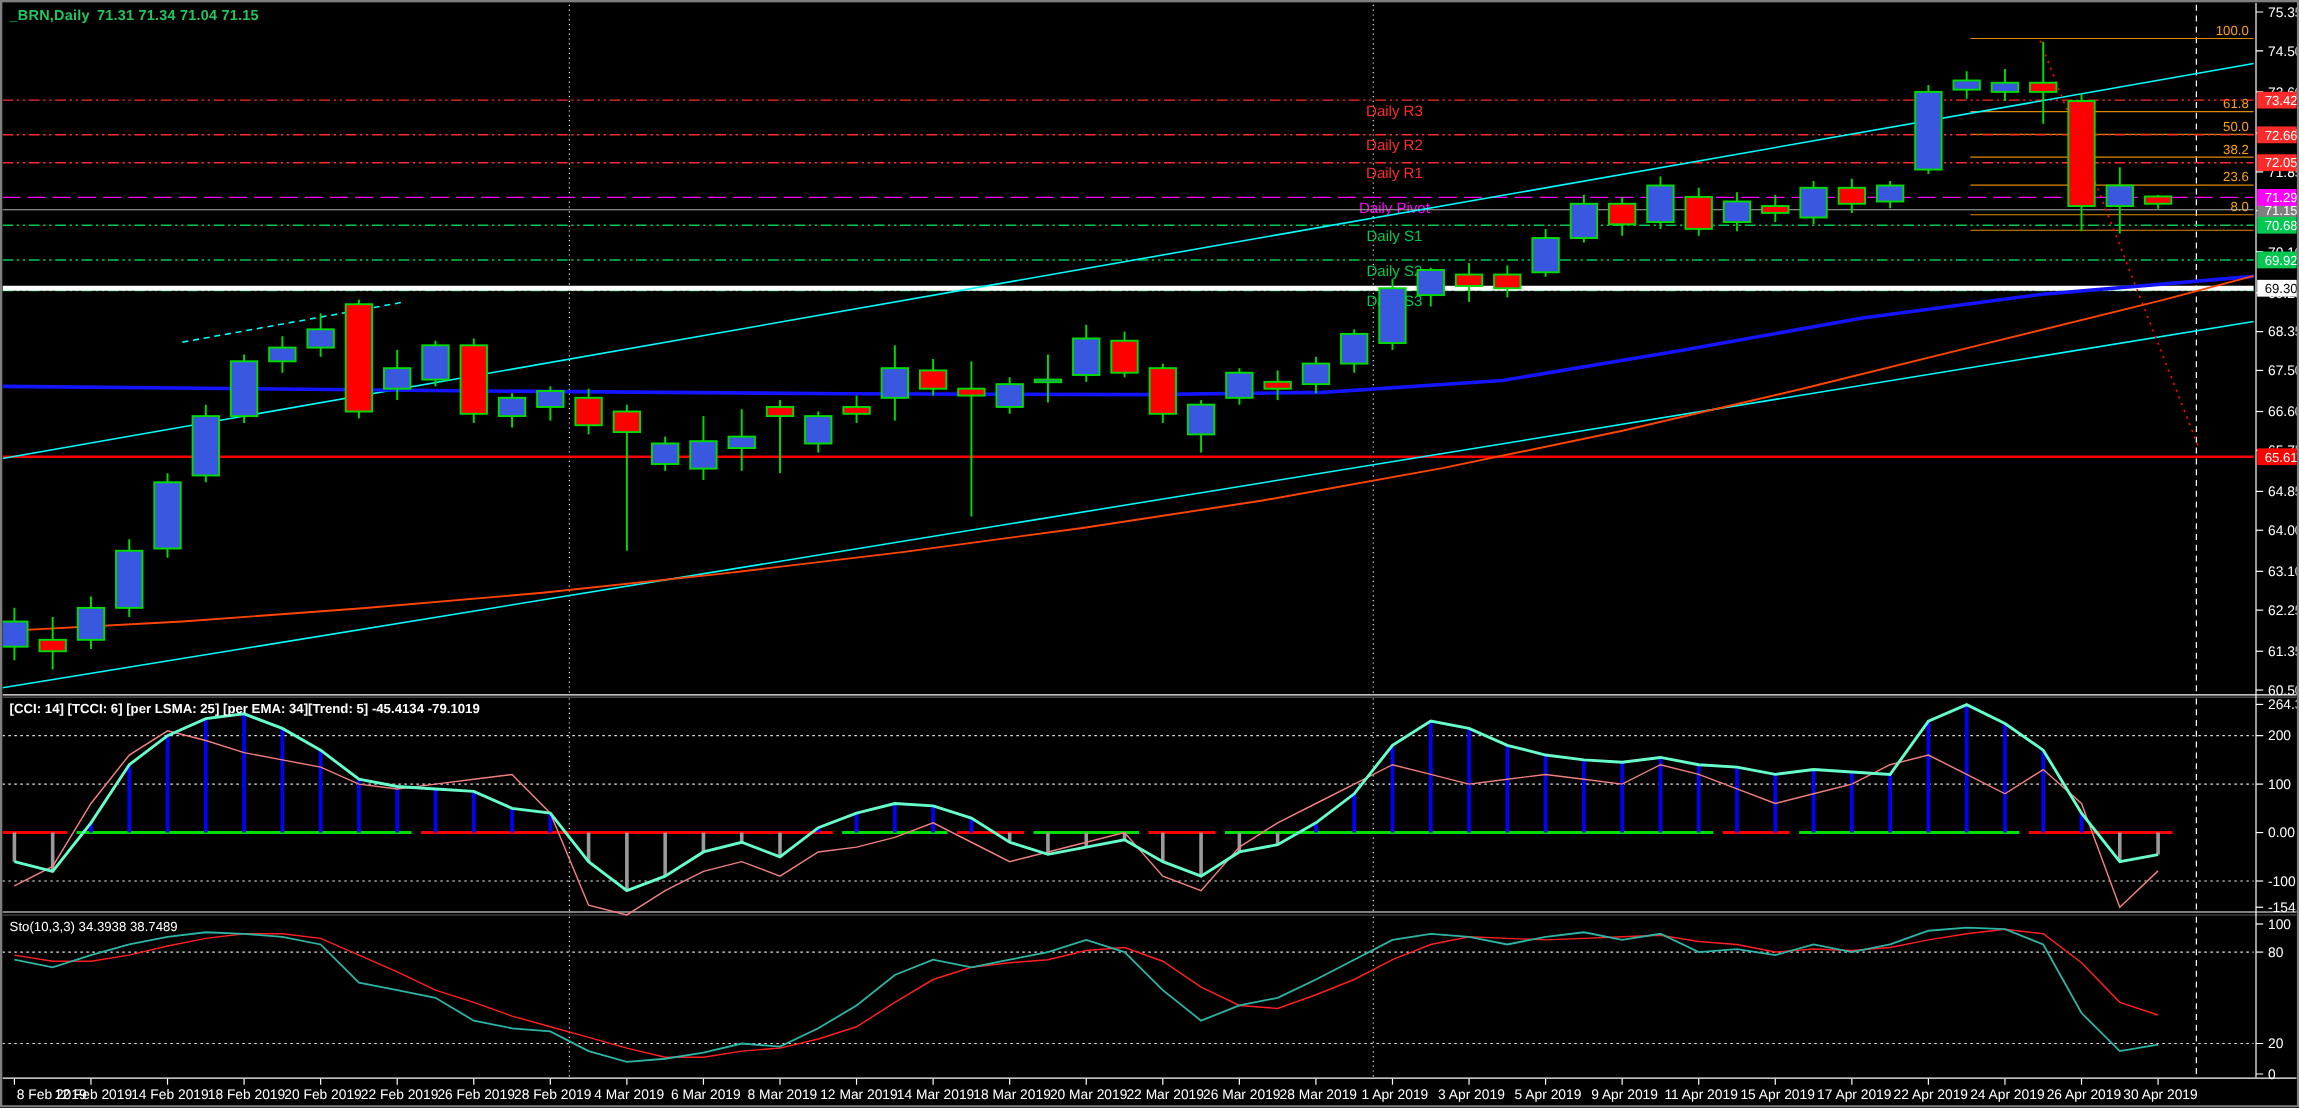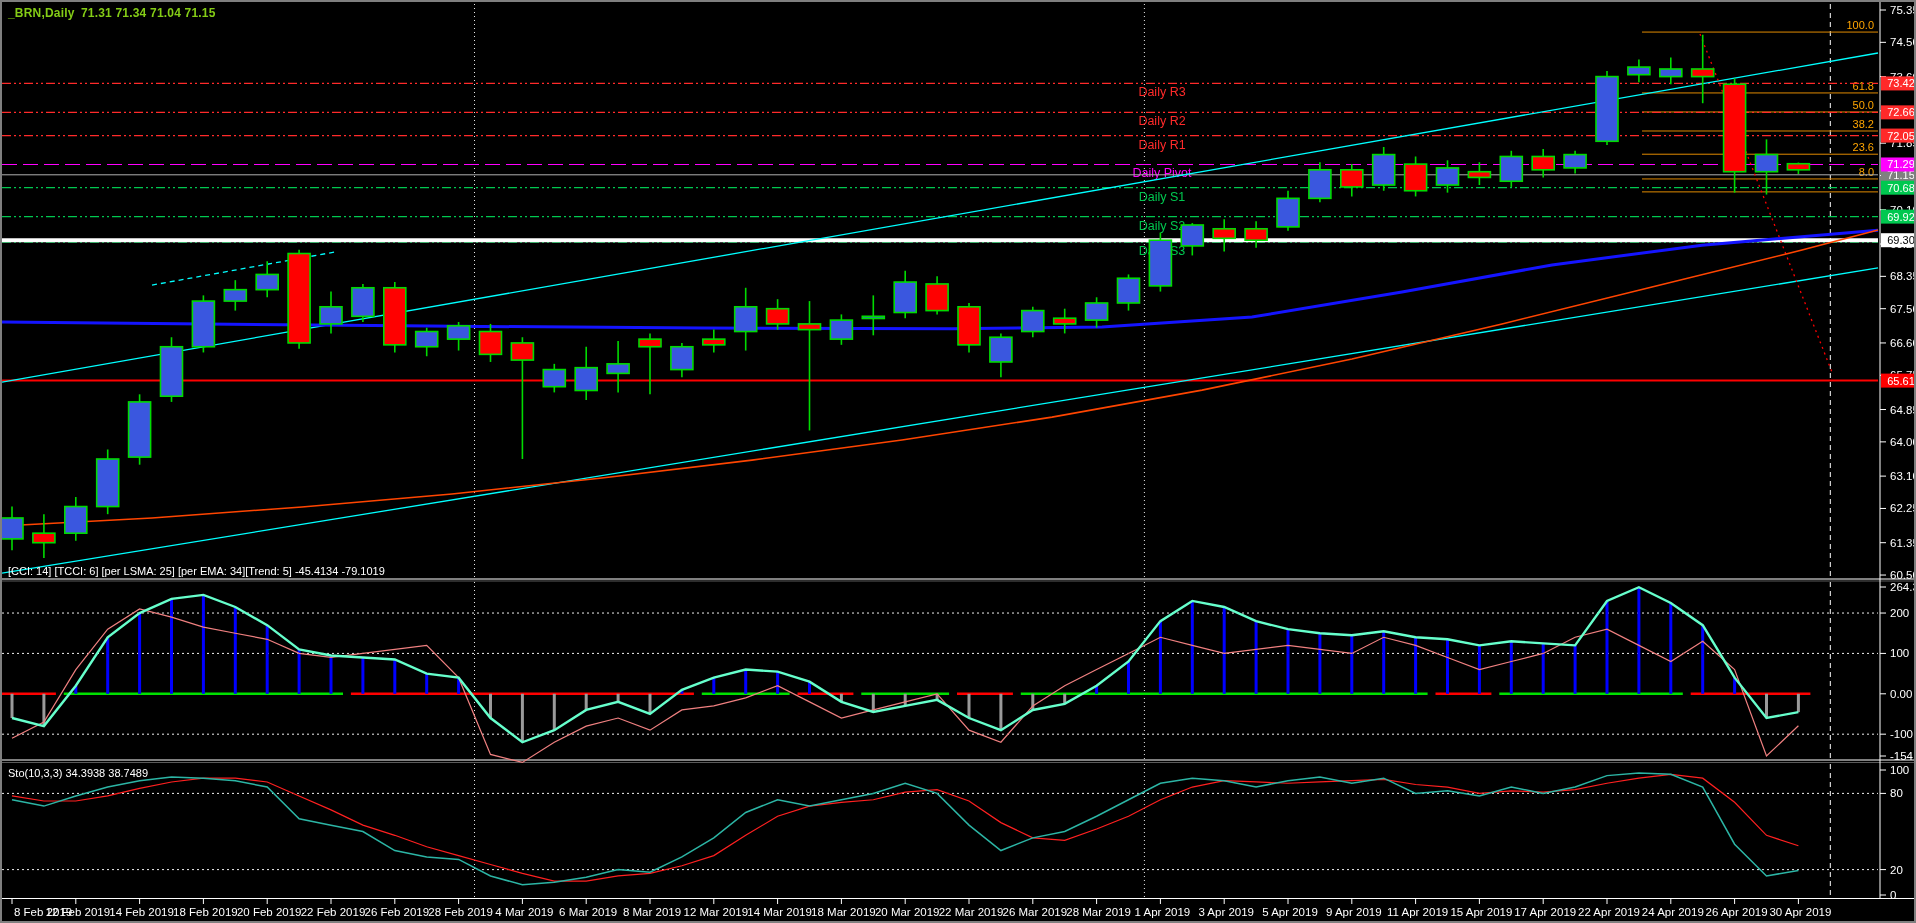--- a/index.html
+++ b/index.html
@@ -1,20 +1,20 @@
 <!DOCTYPE html>
 <html><head>
 <meta charset="utf-8">
 <style>
   html,body{margin:0;padding:0;background:#000;}
   .window{position:relative;width:1916px;height:923px;background:#000;border:2px solid #7f7f7f;box-sizing:border-box;overflow:hidden;font-family:"Liberation Sans",sans-serif;}
   svg{position:absolute;left:0;top:0;}
-  .title{position:absolute;left:6px;top:4px;color:#84cc16;font-size:12px;font-weight:bold;letter-spacing:.2px;}
+  .title{position:absolute;left:6px;top:4px;color:#22c55e;font-size:12px;font-weight:bold;letter-spacing:.2px;}
   .ind-label{position:absolute;left:6px;color:#fff;font-size:11px;}
-  .ind-label.cci{top:563px;}
+  .ind-label.cci{top:583px;font-weight:bold;}
   .ind-label.sto{top:765px;}
 </style>
 </head>
 <body>
 
 <div class="window">
   <svg id="svg" width="1912" height="919" viewBox="0 0 1912 919">
       <rect x="0" y="0" width="1912" height="919" fill="#000000"></rect>
       <line x1="0" y1="577" x2="1912" y2="577" stroke="#ffffff" stroke-width="1"></line>
       <line x1="0" y1="579" x2="1912" y2="579" stroke="#5a5a5a" stroke-width="1"></line>

